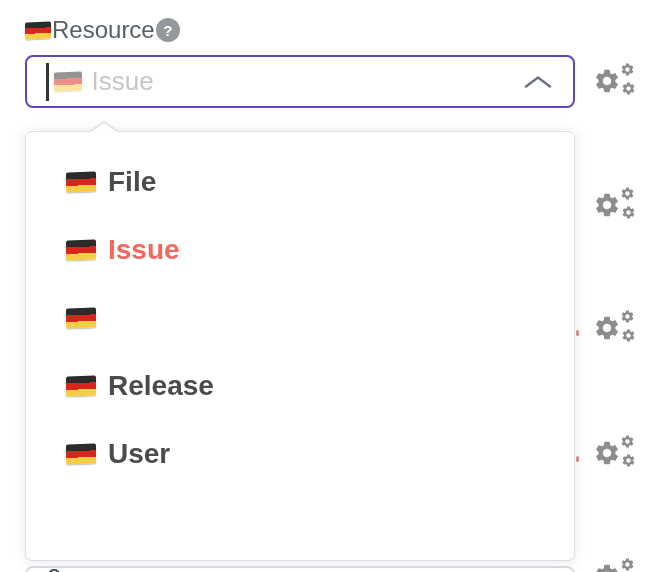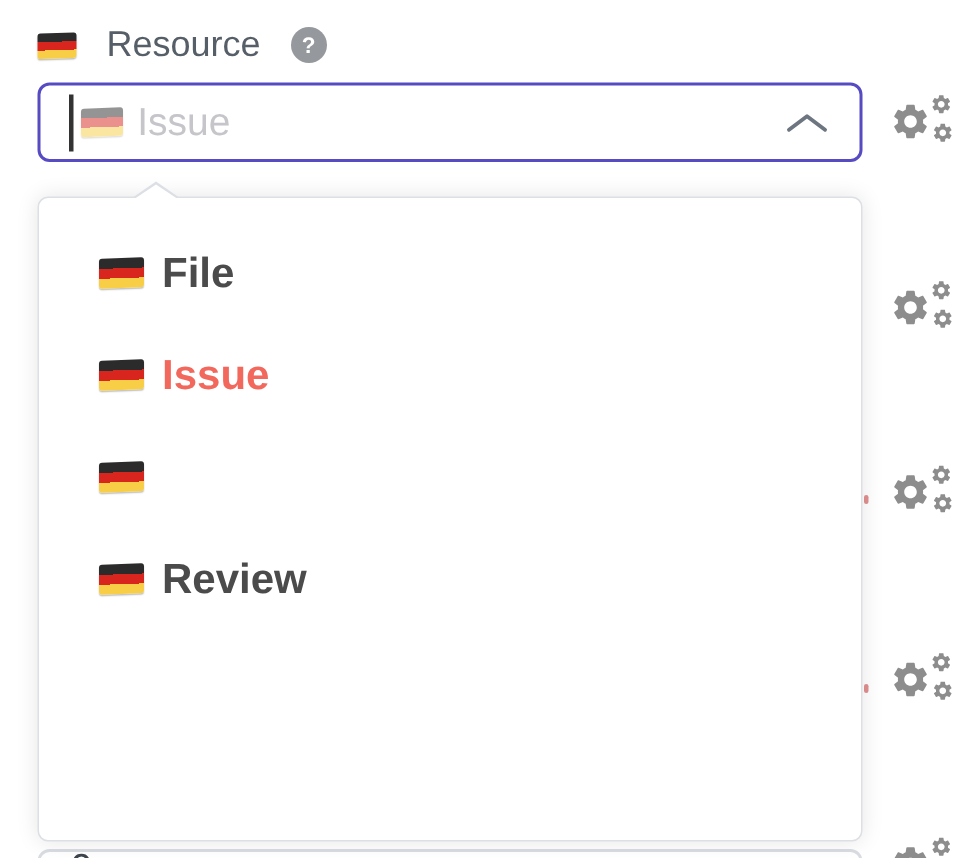--- a/index.html
+++ b/index.html
@@ -16,21 +16,21 @@
   
   .flag{
     display:inline-block;width:30px;height:20px;border-radius:2px;flex:none;
     background:linear-gradient(to bottom,var(--fb) 0 34%,var(--fr) 34% 67%,var(--fg) 67% 100%);
     box-shadow:0 1px 1px rgba(0,0,0,.25);
     transform:skewY(-2deg);
   }
   .flag.small{width:26px;height:17px}
   .flag.faded{opacity:.5}
   
-  .label-row{position:absolute;left:25px;top:16px;display:flex;align-items:center;gap:20px}
+  .label-row{position:absolute;left:25px;top:16px;display:flex;align-items:center;gap:1px}
   .label-text{font-size:24px;color:var(--label)}
   .help{
     width:24px;height:24px;border-radius:50%;background:#95989c;color:#fff;
     font-size:15px;font-weight:bold;display:flex;align-items:center;justify-content:center;
     cursor:pointer;
   }
   
   .select{
     position:absolute;left:25px;top:55px;width:550px;height:53px;background:#fff;
     border:2.5px solid var(--accent);border-radius:8px;
@@ -146,16 +146,20 @@
   </div>
       <div class="option selected">
     <span class="flag"></span>
     <span class="opt-label">Issue</span>
   </div>
       <div class="option">
     <span class="flag"></span>
   </div>
       <div class="option">
     <span class="flag"></span>
-    <span class="opt-label">Review</span>
+    <span class="opt-label">Release</span>
+  </div>
+      <div class="option">
+    <span class="flag"></span>
+    <span class="opt-label">User</span>
   </div>
     </div>
 </div>
 
 </body></html>

